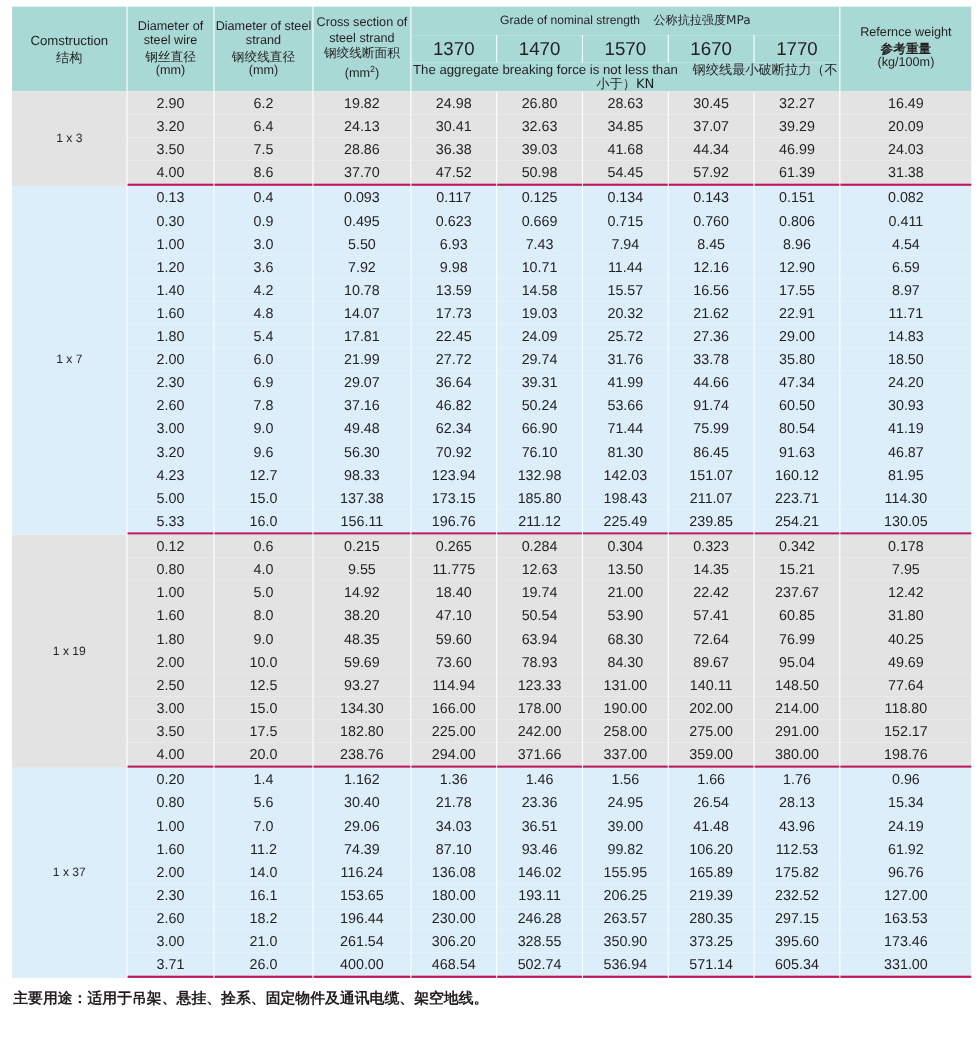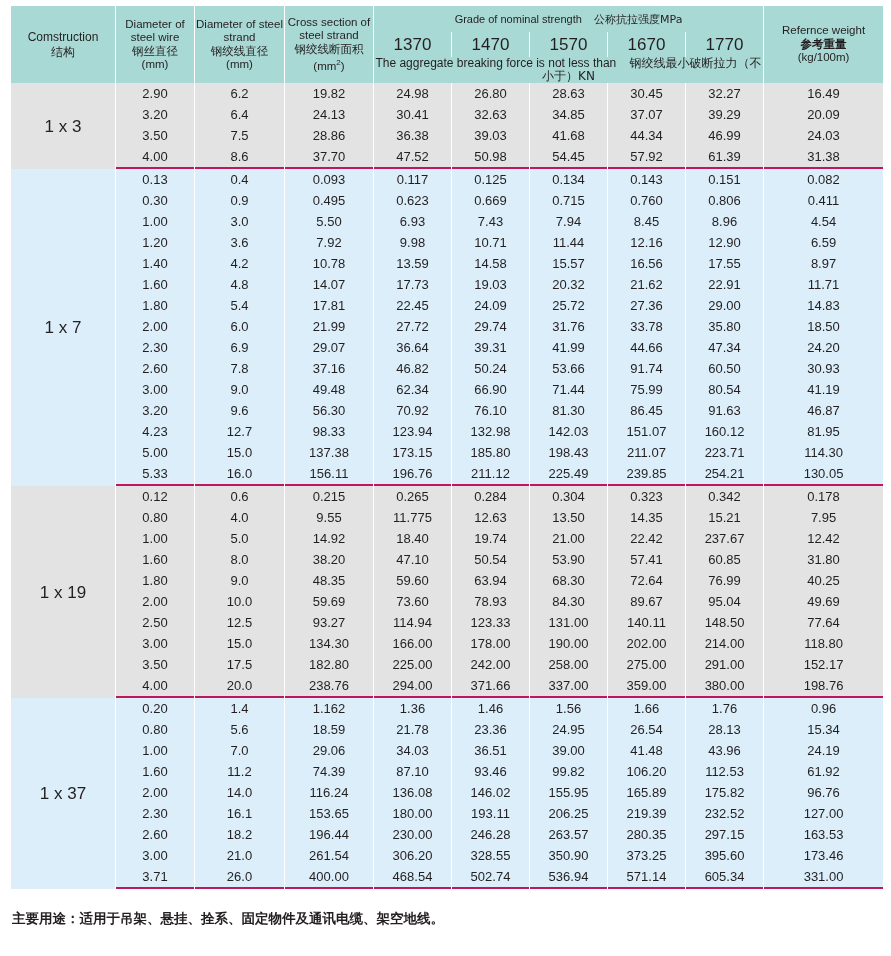--- a/index.html
+++ b/index.html
@@ -85,31 +85,31 @@
   
   tbody td {
     font-size: 13px;
     line-height: 21px;
     height: 21px;
   }
   tr.band-gray td { background: #e3e3e3; }
   tr.band-blue td { background: #dbeefa; }
 
   td.constr {
-    font-size: 17px;
+    font-size: 11px;
     vertical-align: middle;
   }
   tbody tr td { border-bottom: 0; }
 
   
   tr.grp-end td { border-bottom: 2px solid #be185d; }
 
   
   .footer {
-    margin-top: 19px;
+    margin-top: 9px;
     padding-left: 2px;
   }
   .footer .line-cn {
     font-size: 13.5px;
     font-weight: bold;
     line-height: 20px;
     color: #231f20;
     margin-bottom: 10px;
   }
   .footer .line-en {
@@ -519,21 +519,21 @@
           <td>1.36</td>
           <td>1.46</td>
           <td>1.56</td>
           <td>1.66</td>
           <td>1.76</td>
           <td>0.96</td>
         </tr>
         <tr class="band-blue">
           <td>0.80</td>
           <td>5.6</td>
-          <td>18.59</td>
+          <td>30.40</td>
           <td>21.78</td>
           <td>23.36</td>
           <td>24.95</td>
           <td>26.54</td>
           <td>28.13</td>
           <td>15.34</td>
         </tr>
         <tr class="band-blue">
           <td>1.00</td>
           <td>7.0</td>

